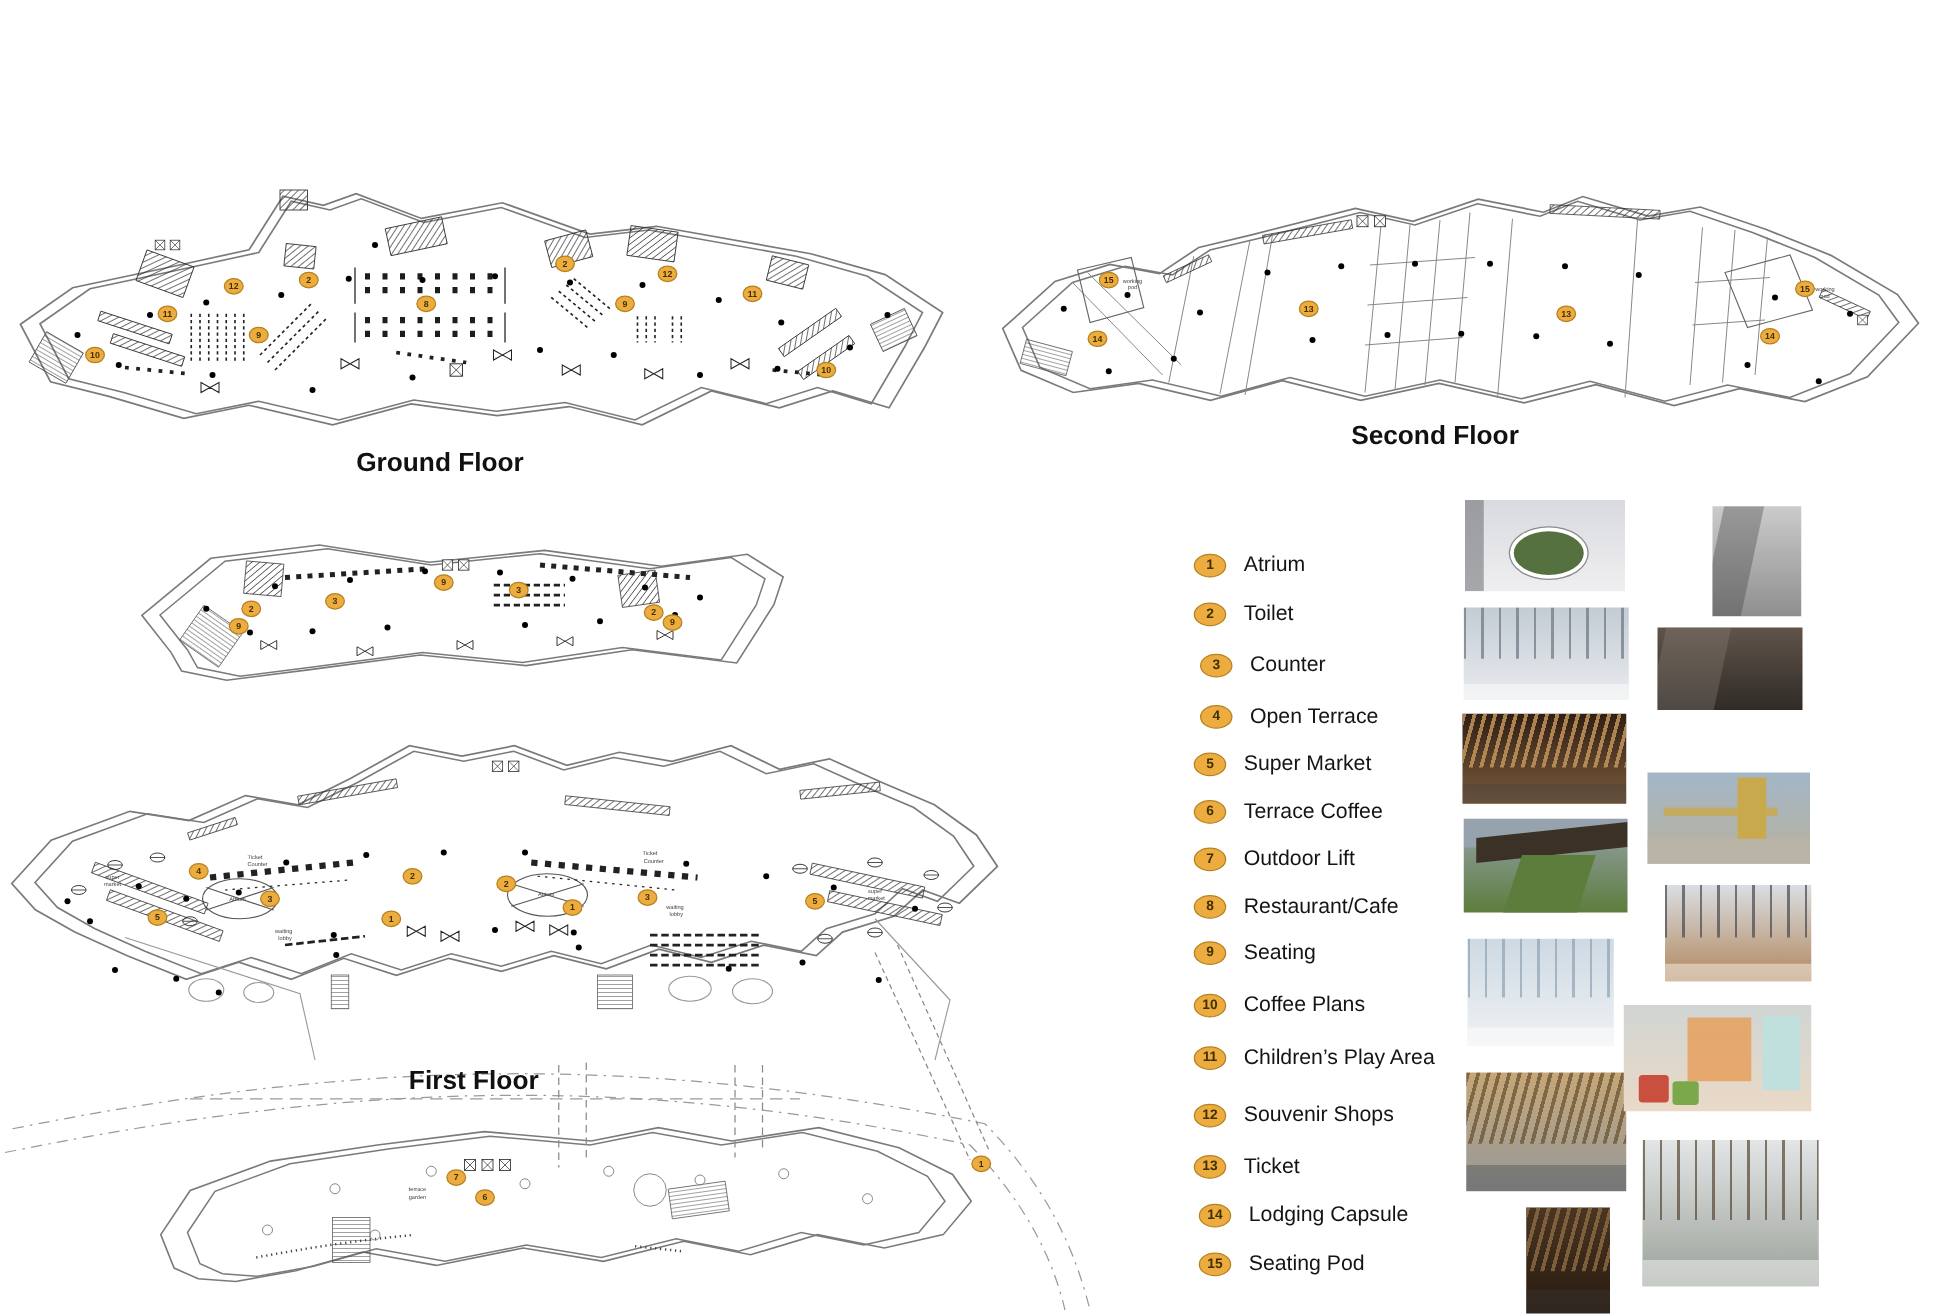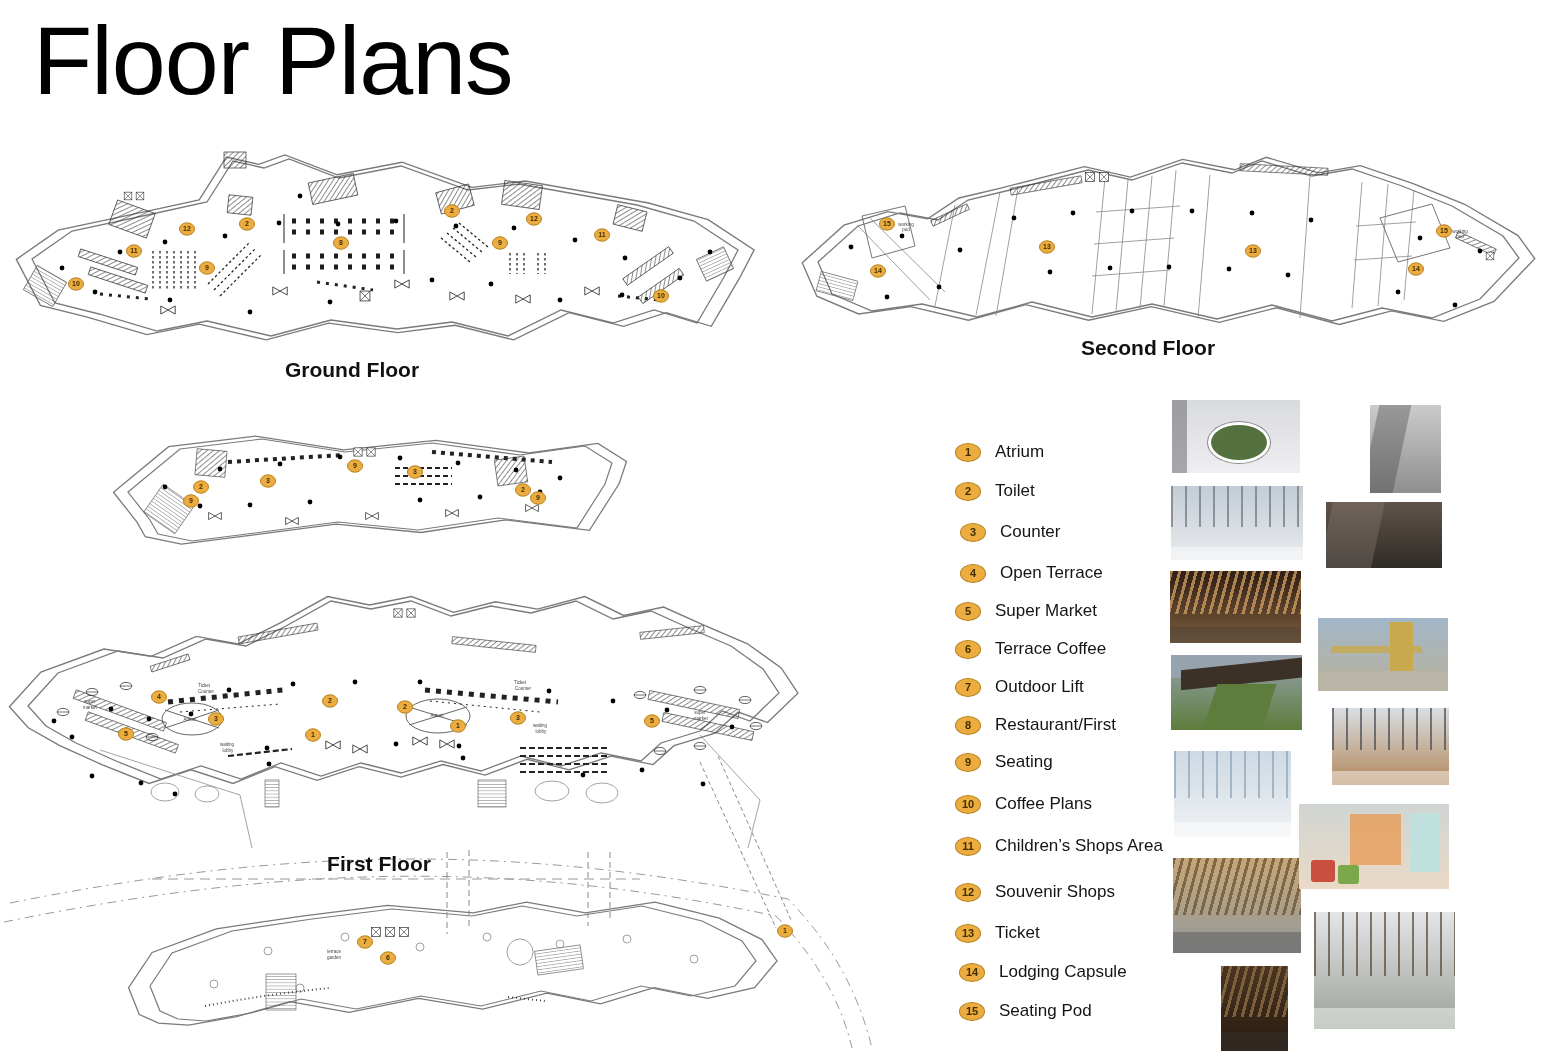--- a/index.html
+++ b/index.html
@@ -15,21 +15,20 @@
         display:flex;align-items:center;justify-content:center;font-size:11px;font-weight:700;color:#413000;
         box-sizing:border-box;flex:0 0 auto;}
   .legend-text{font-size:17px;color:#141414;white-space:nowrap;}
   .photo{position:absolute;overflow:hidden;}
   .ph-layer{position:absolute;}
 </style>
 </head>
 <body>
 
 <div id="slide">
-  <div id="title">Floor Plans</div>
 
   <svg id="planart" width="1564" height="1051" viewBox="0 0 1564 1051">
     <defs>
       <pattern id="hatch" width="4" height="4" patternUnits="userSpaceOnUse" patternTransform="rotate(45)">
         <line x1="0" y1="0" x2="0" y2="4" stroke="#2e2e2e" stroke-width="1.1"></line>
       </pattern>
       <pattern id="stairsH" width="4" height="3.2" patternUnits="userSpaceOnUse">
         <line x1="0" y1="0" x2="4" y2="0" stroke="#444" stroke-width="0.8"></line>
       </pattern>
       <g id="bowtie">
@@ -570,33 +569,33 @@
       <div class="legend-row" style="left: 955px; top: 639px;">
         <span class="legend-badge">6</span>
         <span class="legend-text">Terrace Coffee</span>
       </div>
       <div class="legend-row" style="left: 955px; top: 677px;">
         <span class="legend-badge">7</span>
         <span class="legend-text">Outdoor Lift</span>
       </div>
       <div class="legend-row" style="left: 955px; top: 715px;">
         <span class="legend-badge">8</span>
-        <span class="legend-text">Restaurant/First</span>
+        <span class="legend-text">Restaurant/Cafe</span>
       </div>
       <div class="legend-row" style="left: 955px; top: 752px;">
         <span class="legend-badge">9</span>
         <span class="legend-text">Seating</span>
       </div>
       <div class="legend-row" style="left: 955px; top: 794px;">
         <span class="legend-badge">10</span>
         <span class="legend-text">Coffee Plans</span>
       </div>
       <div class="legend-row" style="left: 955px; top: 836px;">
         <span class="legend-badge">11</span>
-        <span class="legend-text">Children’s Shops Area</span>
+        <span class="legend-text">Children’s Play Area</span>
       </div>
       <div class="legend-row" style="left: 955px; top: 882px;">
         <span class="legend-badge">12</span>
         <span class="legend-text">Souvenir Shops</span>
       </div>
       <div class="legend-row" style="left: 955px; top: 923px;">
         <span class="legend-badge">13</span>
         <span class="legend-text">Ticket</span>
       </div>
       <div class="legend-row" style="left: 959px; top: 962px;">

